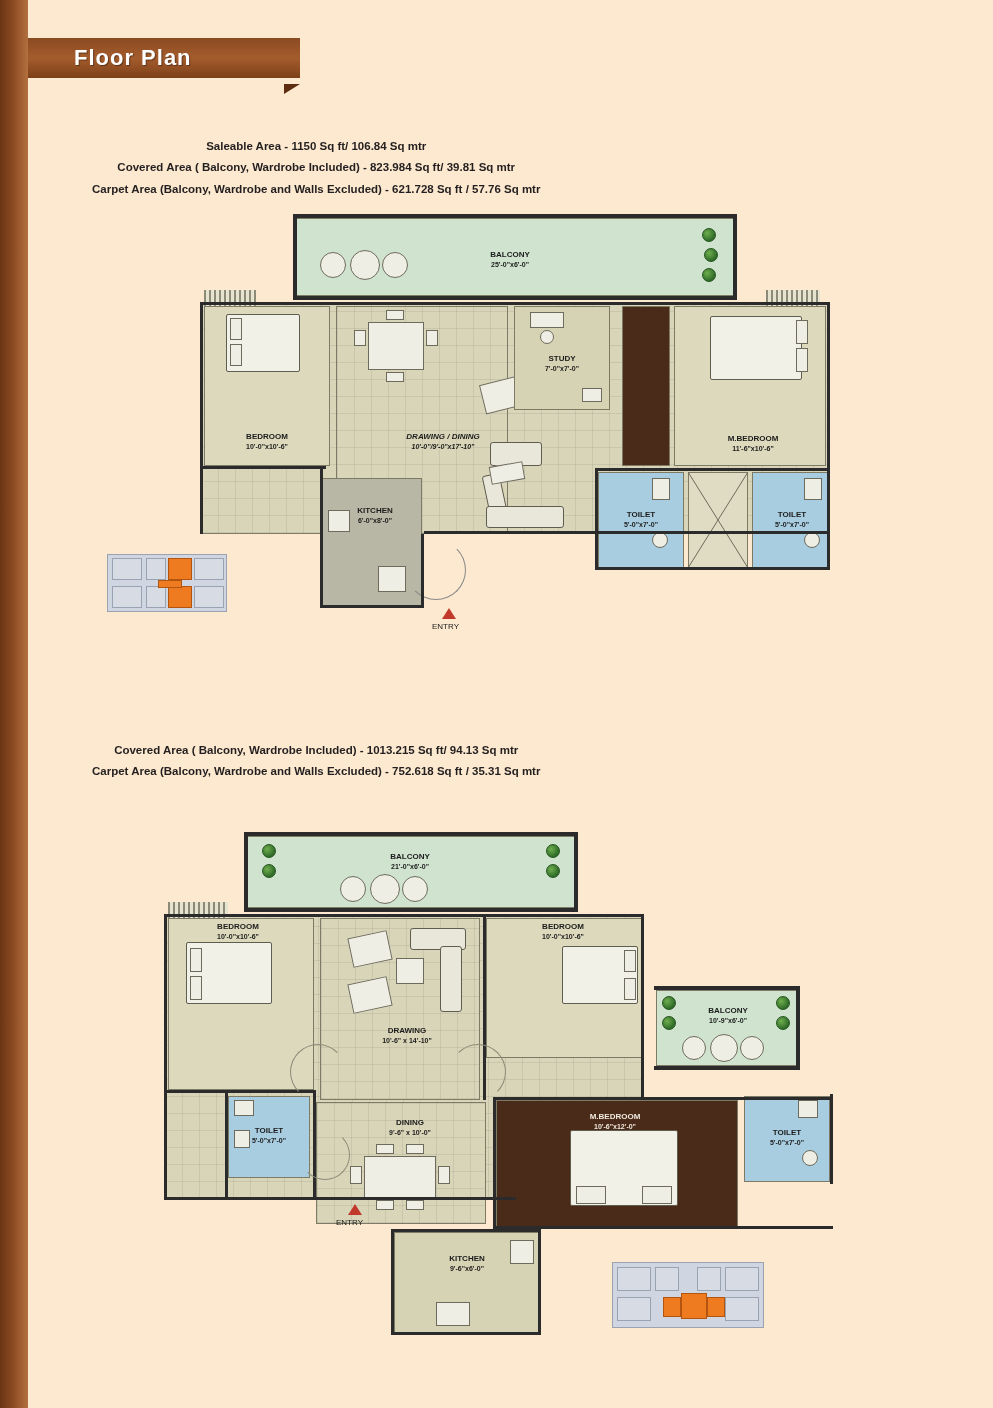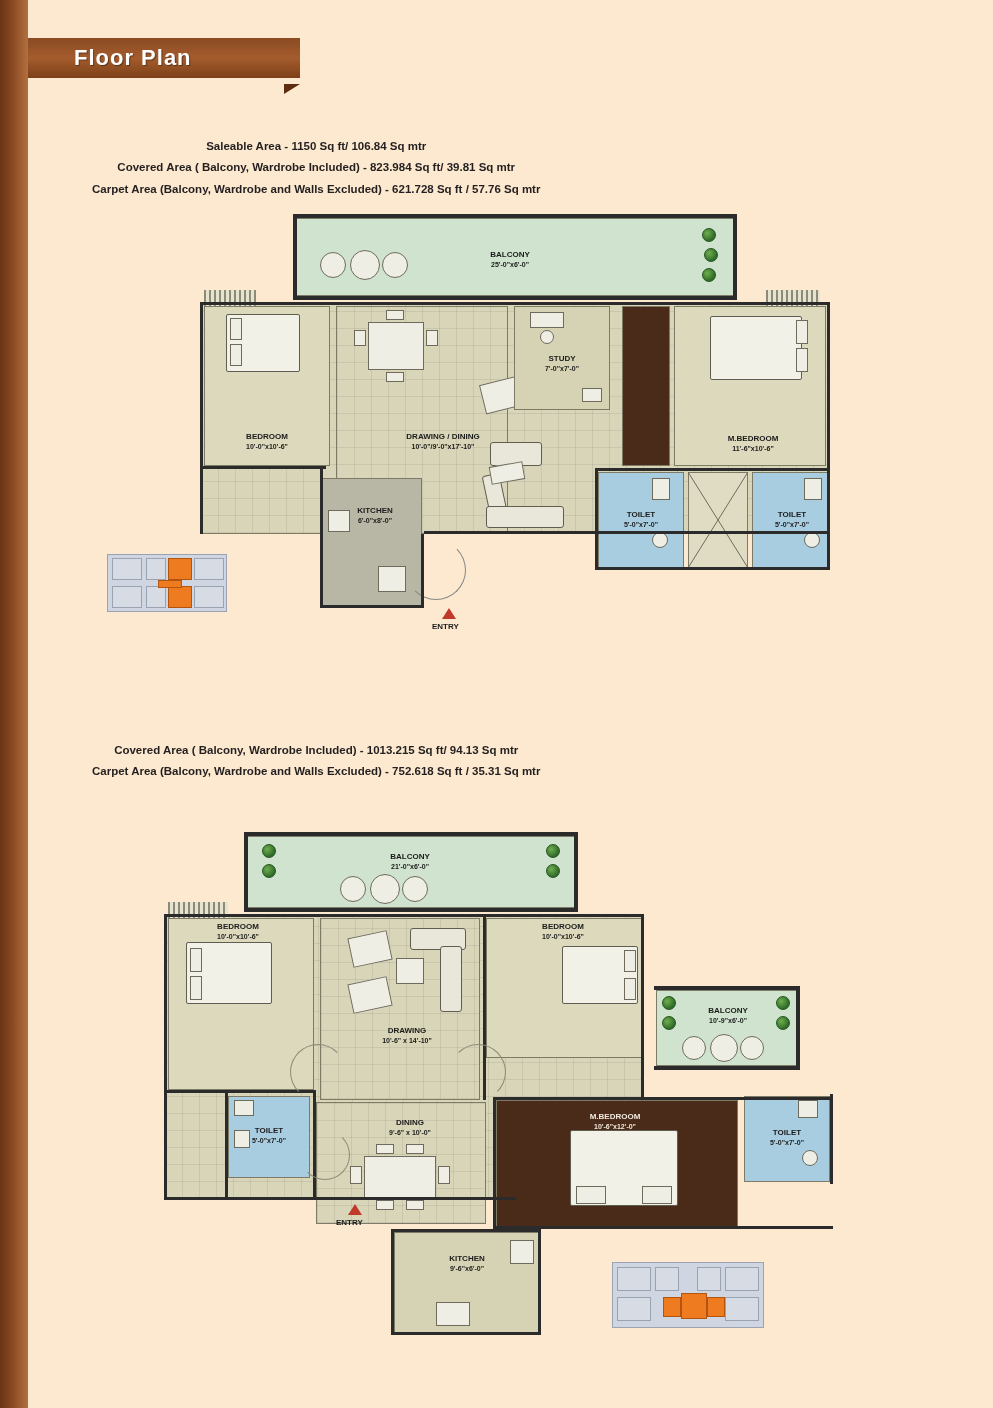--- a/index.html
+++ b/index.html
@@ -65,21 +65,21 @@
   .furn { position:absolute; border:1px solid #6e6b5c; background:#efeee4; }
   .furn-round { border-radius:50%; }
   .sofa { position:absolute; border:1px solid #5f5c50; background:#e9e7da; border-radius:3px; }
   .bed { position:absolute; border:1px solid #5f5c50; background:#f2f1e8; border-radius:2px; }
   .plant {
     position:absolute; width:14px; height:14px; border-radius:50%;
     background:radial-gradient(circle at 35% 35%, #6fae4e, #2f6b28 70%);
     border:1px solid #25551f;
   }
   .entry-arrow { position:absolute; width:0;height:0; border-left:7px solid transparent; border-right:7px solid transparent; border-bottom:11px solid #c0392b; }
-  .entry-txt { position:absolute; font-size:8px; font-weight:bold; color:#1b1b1b; }
+  .entry-txt { position:absolute; font-size:8px; font-weight:normal; color:#1b1b1b; }
   .keyplan { position:absolute; background:#cfd6e2; border:1px solid #9aa3b2; }
   .kp-unit { position:absolute; background:#d7dbe4; border:1px solid #9aa3b2; }
   .kp-hl { position:absolute; background:#ef7b21; border:1px solid #b3550f; }
   .dooraarc { position:absolute; border:1px solid #6e6b5c; border-radius:50%; }
 </style>
 </head>
 <body>
 
 <div class="left-bar"></div>
 <div class="page-border"></div>
@@ -122,21 +122,21 @@
   <div class="lbl" style="left:25px; top:222px; width:104px;">
     <span>BEDROOM</span><br><span class="dim">10'-0"x10'-6"</span>
   </div>
 
   <div class="rm floor-tile" style="left:146px; top:96px; width:172px; height:228px;"></div>
   <div class="furn" style="left:178px; top:112px; width:56px; height:48px;"></div>
   <div class="furn" style="left:164px; top:120px; width:12px; height:16px;"></div>
   <div class="furn" style="left:236px; top:120px; width:12px; height:16px;"></div>
   <div class="furn" style="left:196px; top:100px; width:18px; height:10px;"></div>
   <div class="furn" style="left:196px; top:162px; width:18px; height:10px;"></div>
-  <div class="lbl" style="left:178px; top:222px; width:150px;">
+  <div class="lbl" style="left:178px; top:222px; width:150px;font-style:italic;">
     <span>DRAWING / DINING</span><br><span class="dim">10'-0"/9'-0"x17'-10"</span>
   </div>
   <div class="sofa" style="left:296px; top:264px; width:18px; height:44px; transform:rotate(-12deg);"></div>
   <div class="sofa" style="left:300px; top:232px; width:52px; height:24px;"></div>
   <div class="furn" style="left:300px; top:254px; width:34px; height:18px; transform:rotate(-10deg);"></div>
   <div class="furn" style="left:292px; top:170px; width:40px; height:30px; transform:rotate(-14deg);"></div>
   <div class="sofa" style="left:296px; top:296px; width:78px; height:22px;"></div>
 
   <div class="rm floor-beige2" style="left:324px; top:96px; width:96px; height:104px;"></div>
   <div class="furn" style="left:340px; top:102px; width:34px; height:16px;"></div>

